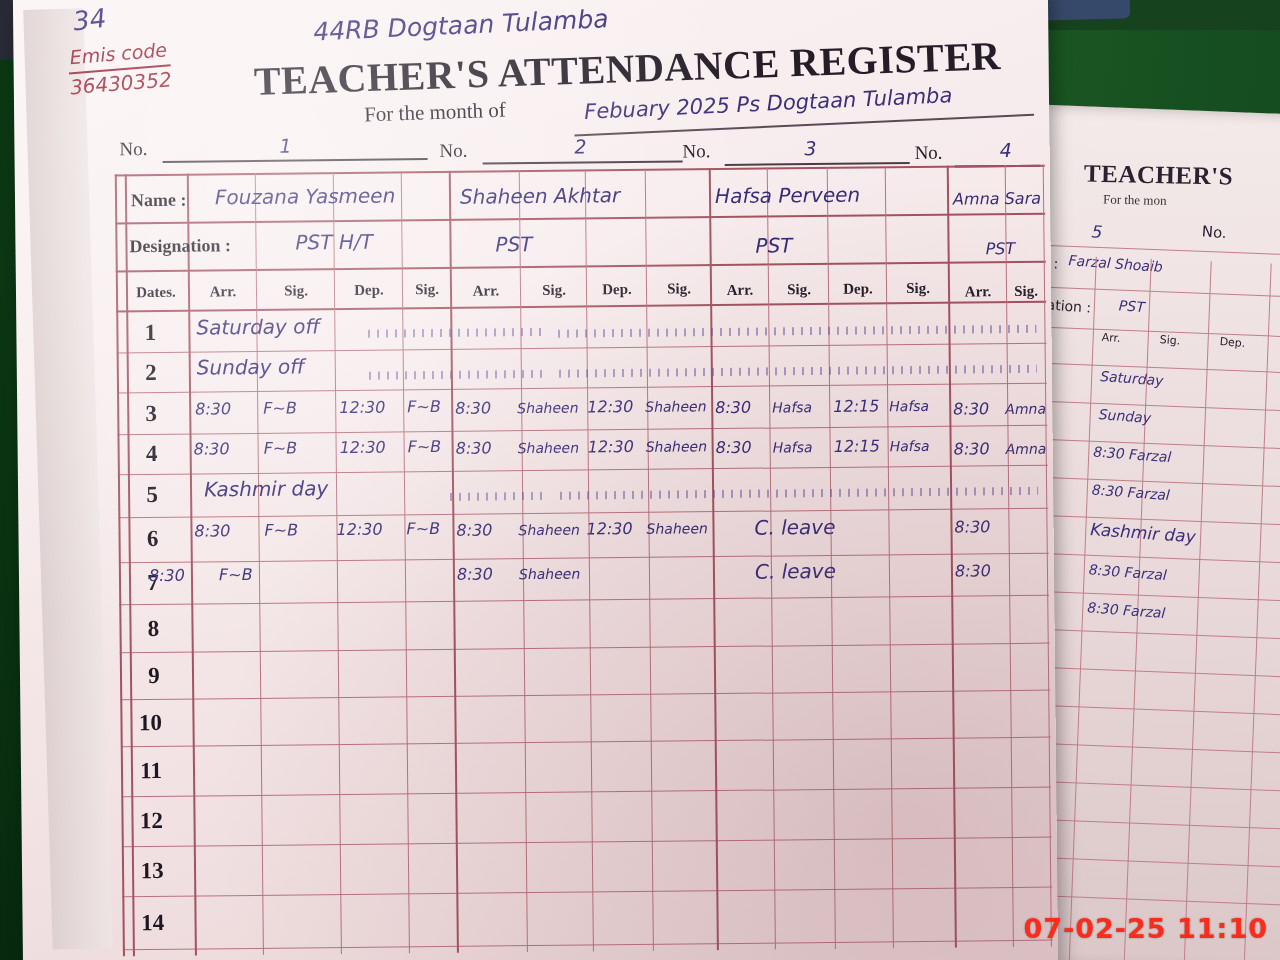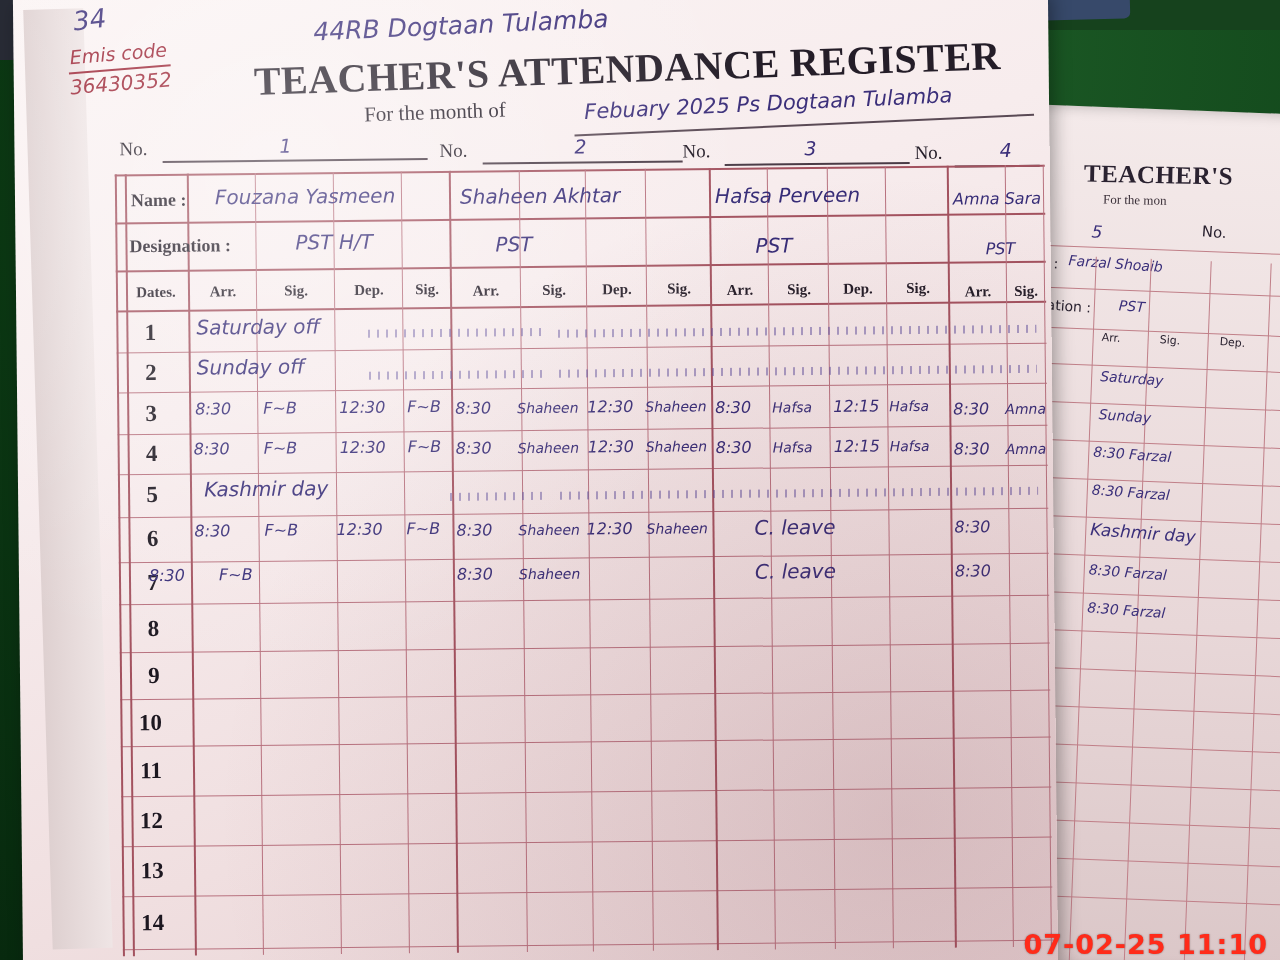--- a/index.html
+++ b/index.html
@@ -252,21 +252,21 @@
     height: 8px;
     background:
       repeating-linear-gradient(90deg,
         transparent 0 2px, #5a4a9a 2px 4px, transparent 4px 9px);
     opacity: .5;
   }
 
   
   #timestamp {
     position: absolute;
-    right: 12px; bottom: 0;
+    right: 12px; bottom: 16px;
     font-family: "DejaVu Sans", sans-serif;
     font-size: 27px;
     font-weight: bold;
     color: #ff2b1a;
     letter-spacing: 1px;
     text-shadow: 0 0 2px rgba(0,0,0,.4);
   }
 
   
   #glare {

